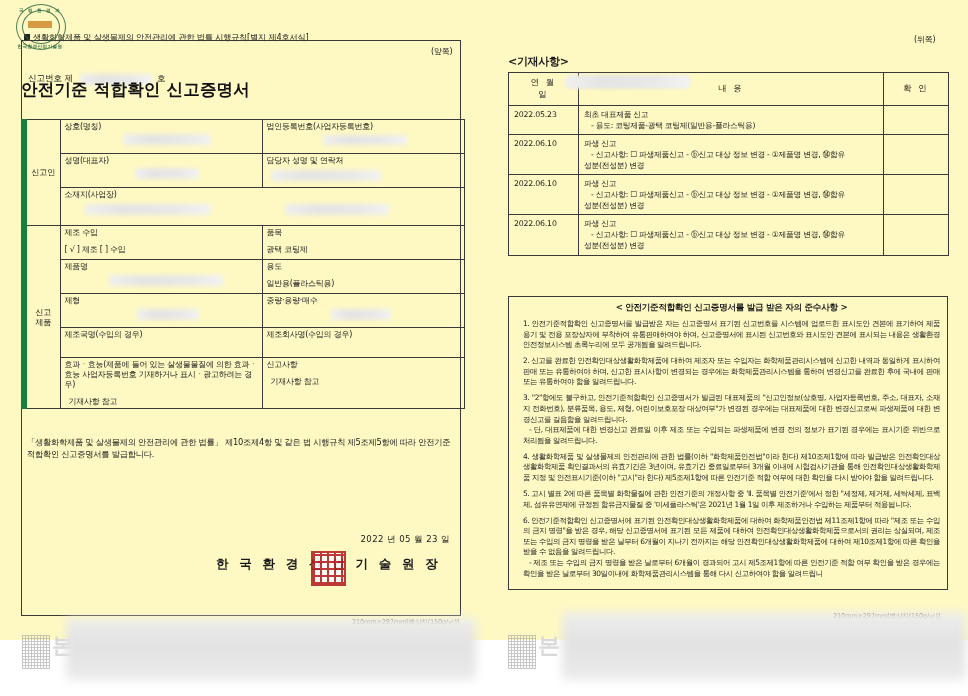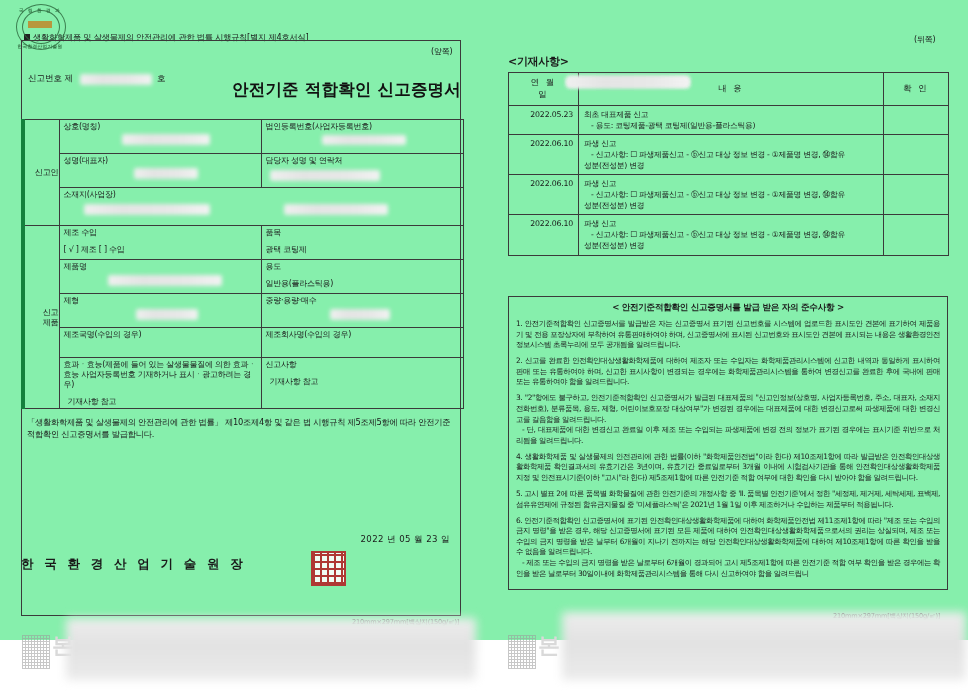--- a/index.html
+++ b/index.html
@@ -15,21 +15,21 @@
     overflow: hidden;
     font-family: "DejaVu Sans", "Liberation Sans", sans-serif;
     color: #1a1a1a;
     -webkit-font-smoothing: antialiased;
   }
 
   
   .page {
     position: absolute;
     top: 0;
-    background: #86efac;
+    background: #fef9c3;
   }
   #page-front { left: 0;   width: 484px; height: 640px; }
   #page-back  { left: 484px; width: 484px; height: 640px; }
 
   
   .front-border {
     position: absolute;
     left: 21px;
     top: 40px;
     width: 440px;
@@ -105,21 +105,21 @@
     background: #c87a18;
     opacity: .75;
   }
 
   
   .doc-title {
     position: absolute;
     left: 21px;
     width: 440px;
     top: 79px;
-    text-align: right;
+    text-align: left;
     font-size: 16.5px;
     font-weight: bold;
     letter-spacing: 0.2px;
     color: #111;
   }
   .reg-no {
     position: absolute;
     left: 28px;
     top: 42px;
     font-size: 8.6px;
@@ -140,25 +140,25 @@
   }
   .form-table td {
     border: 1px solid #3a3a3a;
     vertical-align: top;
     padding: 2px 4px 1px 4px;
     position: relative;
     letter-spacing: -0.25px;
     line-height: 1.25;
   }
   .form-table td.rowlabel {
-    text-align: right;
+    text-align: center;
     vertical-align: middle;
     font-size: 8.2px;
     padding: 0;
-    border-left: 4px solid #15803d;
+    border-left: 6px solid #15803d;
   }
   .cellhead { display: block; }
   .cellval {
     display: block;
     text-align: left;
     margin-top: 7px;
     font-size: 8px;
   }
   .cellval.left { text-align: left; padding-left: 4px; }
   .h30 { height: 30px; }
@@ -170,41 +170,41 @@
     position: absolute;
     background: linear-gradient(90deg,#efefef 0%,#e4e4e4 30%,#e8e8e8 70%,#f2f2f2 100%);
     filter: blur(2.2px);
     border-radius: 2px;
   }
 
   
   .statement {
     position: absolute;
     left: 27px;
-    top: 416px;
+    top: 436px;
     width: 424px;
     font-size: 8.3px;
     line-height: 1.45;
     letter-spacing: -0.3px;
   }
 
   
   .issue-date {
     position: absolute;
     right: 34px;
     top: 534px;
     font-size: 8.6px;
     letter-spacing: 0.4px;
   }
   .issuer {
     position: absolute;
     left: 21px;
     width: 420px;
     top: 556px;
-    text-align: left;
+    text-align: right;
     font-size: 12.5px;
     font-weight: bold;
     letter-spacing: 3.2px;
   }
   .red-seal {
     position: absolute;
     left: 311px;
     top: 551px;
     width: 35px;
     height: 35px;
@@ -253,38 +253,38 @@
   }
   .log-table th {
     text-align: center;
     font-weight: normal;
     font-size: 8.4px;
     letter-spacing: 2px;
     padding: 4px 16px;
     vertical-align: middle;
   }
   .log-table td.date {
-    text-align: right;
+    text-align: left;
     white-space: nowrap;
     font-size: 7.8px;
     letter-spacing: -0.2px;
   }
   .log-table td.confirm { }
   .log-line2 { display: block; padding-left: 7px; }
 
   
   .notice-box {
     position: absolute;
     left: 508px;
     top: 296px;
     width: 440px;
     height: 294px;
     border: 1px solid #3a3a3a;
     box-sizing: border-box;
-    padding: 5px 7px 4px 7px;
+    padding: 5px 7px 4px 14px;
   }
   .notice-head {
     text-align: center;
     font-size: 8.6px;
     font-weight: bold;
     letter-spacing: -0.3px;
     margin-bottom: 5px;
   }
   .notice-item {
     font-size: 7.45px;

